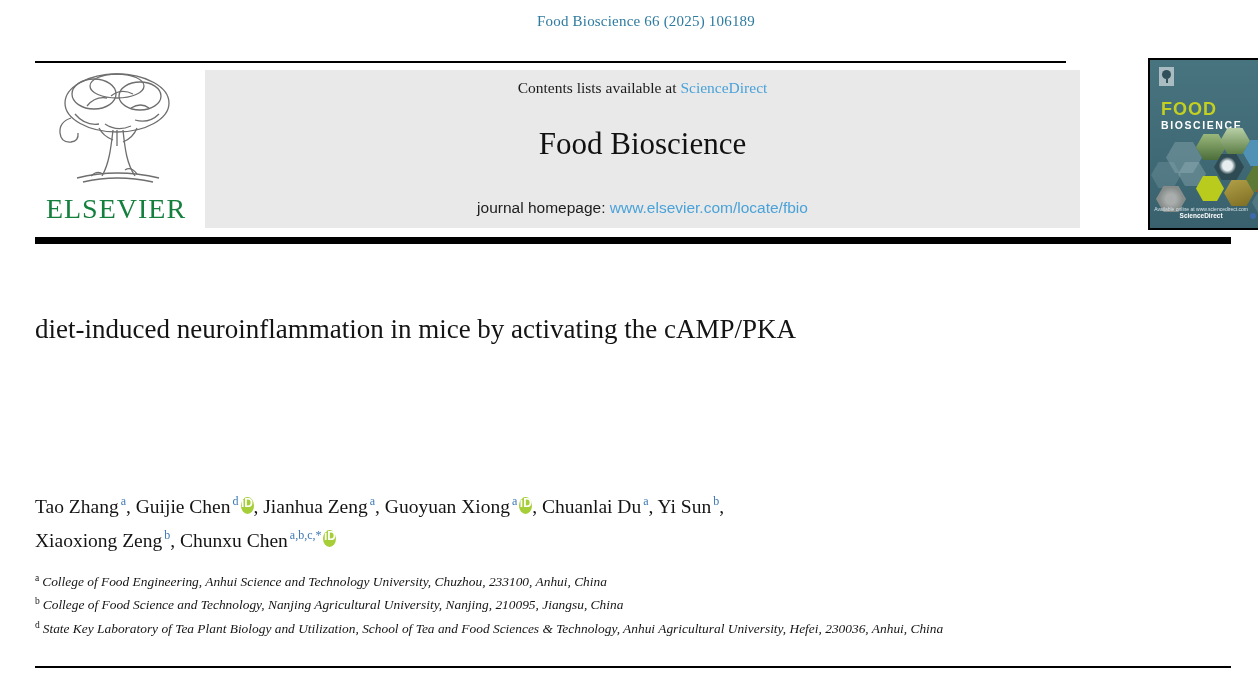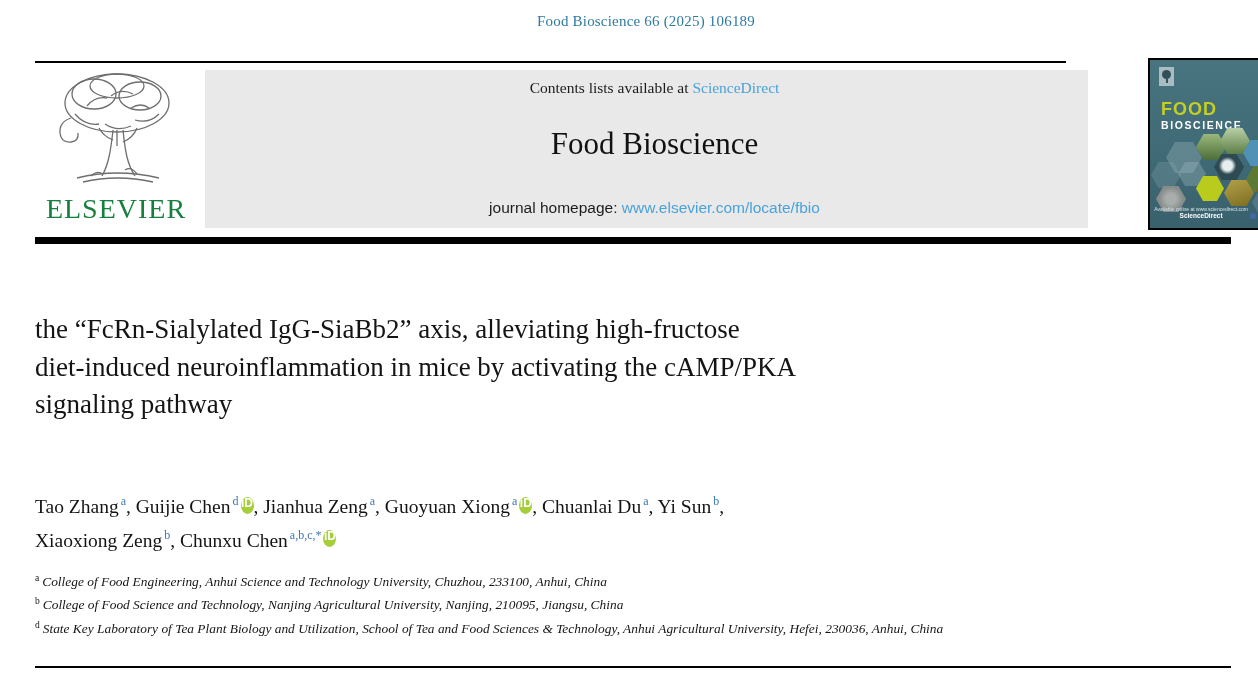--- a/index.html
+++ b/index.html
@@ -15,21 +15,21 @@
   .thick-bar{position:absolute;left:35px;top:237px;width:1196px;height:7px;background:#000;}
   .bottom-rule{position:absolute;left:35px;top:666px;width:1196px;height:2px;background:#000;}
 
   
   .logo-block{position:absolute;left:35px;top:66px;width:162px;height:162px;text-align:center;}
   .logo-block svg{display:block;margin:0 auto;}
   .elsevier-word{font-family:"Liberation Serif","DejaVu Serif",serif;font-size:28px;
                  color:#15803d;letter-spacing:1px;margin-top:1px;}
 
   
-  .banner{position:absolute;left:205px;top:70px;width:875px;height:158px;background:#e9e9e9;padding-left:8px;}
+  .banner{position:absolute;left:205px;top:70px;width:875px;height:158px;background:#e9e9e9;}
   .banner .contents-line{position:absolute;top:9px;width:100%;text-align:center;font-size:15.5px;color:#1c1c1c;}
   .banner .journal-name{position:absolute;top:56px;width:100%;text-align:center;font-size:31px;color:#111;}
   .banner .homepage-line{position:absolute;bottom:11px;width:100%;text-align:center;
                          font-family:"Liberation Sans","DejaVu Sans",sans-serif;font-size:15.5px;color:#1c1c1c;}
   .link{color:#4aa2d9;text-decoration:none;cursor:pointer;}
 
   
   .cover{position:absolute;left:1148px;top:58px;width:131px;height:168px;border:2px solid #000;
          background:linear-gradient(180deg,#48747f 0%,#3f6a76 55%,#39616d 100%);overflow:hidden;}
   .cover-mini-logo{position:absolute;left:9px;top:7px;width:15px;height:19px;background:#a9bcc1;
@@ -140,23 +140,21 @@
     <div class="sd-dots">
       <div class="d1"></div>
         <div class="d2"></div>
         <div class="d3"></div>
     </div>
   </div>
 
   <div class="thick-bar"></div>
 
   <div class="article-title">
-    <div>the “FcRn-Sialylated IgG-SiaBb2” axis, alleviating high-fructose</div>
     <div>diet-induced neuroinflammation in mice by activating the cAMP/PKA</div>
-    <div>signaling pathway</div>
   </div>
 
   <div class="authors">
     <div><span>Tao Zhang</span><sup>a</sup><span>, </span><span>Guijie Chen</span><sup>d</sup><span class="orcid-icon">iD</span><span>, </span><span>Jianhua Zeng</span><sup>a</sup><span>, </span><span>Guoyuan Xiong</span><sup>a</sup><span class="orcid-icon">iD</span><span>, </span><span>Chuanlai Du</span><sup>a</sup><span>, </span><span>Yi Sun</span><sup>b</sup><span>,</span></div>
     <div><span>Xiaoxiong Zeng</span><sup>b</sup><span>, </span><span>Chunxu Chen</span><sup>a,b,c,*</sup><span class="orcid-icon">iD</span><span></span></div>
   </div>
 
   <div class="affils">
     <div><sup>a</sup><span>College of Food Engineering, Anhui Science and Technology University, Chuzhou, 233100, Anhui, China</span></div>
     <div><sup>b</sup><span>College of Food Science and Technology, Nanjing Agricultural University, Nanjing, 210095, Jiangsu, China</span></div>

